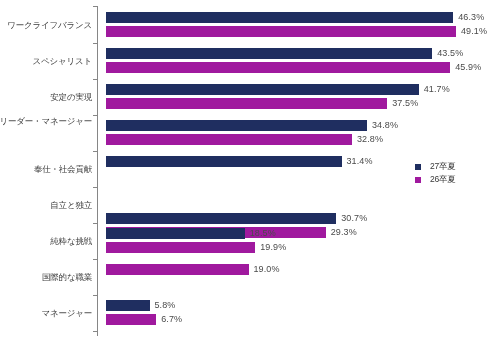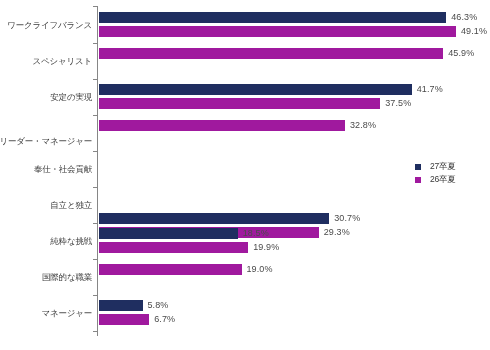--- a/index.html
+++ b/index.html
@@ -44,21 +44,21 @@
     position: absolute;
     left: -4px;
     width: 4px;
     height: 1px;
     background: #868686;
   }
 
   
   .cat-row {
     position: absolute;
-    left: 2px;
+    left: 9px;
     right: 0;
   }
 
   .bar-wrap {
     position: relative;
     height: 11px;
     display: flex;
     align-items: center;
   }
   .bar-wrap + .bar-wrap {
@@ -145,41 +145,53 @@
             <div class="bar s0" title="ワークライフバランス 27卒夏 46.3%" style="width: 347.25px;"></div>
             <span class="bar-label">46.3%</span>
           </div>
           <div class="bar-wrap">
             <div class="bar s1" title="ワークライフバランス 26卒夏 49.1%" style="width: 368.25px;"></div>
             <span class="bar-label">49.1%</span>
           </div>
         </div>
         <div class="cat-row" style="top: 42px;">
           <div class="bar-wrap">
+            <div class="bar s0" title="スペシャリスト 27卒夏 43.5%" style="width: 326.25px;"></div>
+            <span class="bar-label">43.5%</span>
+          </div>
+          <div class="bar-wrap">
             <div class="bar s1" title="スペシャリスト 26卒夏 45.9%" style="width: 344.25px;"></div>
             <span class="bar-label">45.9%</span>
           </div>
         </div>
         <div class="cat-row" style="top: 78px;">
           <div class="bar-wrap">
             <div class="bar s0" title="安定の実現 27卒夏 41.7%" style="width: 312.75px;"></div>
             <span class="bar-label">41.7%</span>
           </div>
           <div class="bar-wrap">
             <div class="bar s1" title="安定の実現 26卒夏 37.5%" style="width: 281.25px;"></div>
             <span class="bar-label">37.5%</span>
           </div>
         </div>
         <div class="cat-row" style="top: 114px;">
           <div class="bar-wrap">
+            <div class="bar s0" title="リーダー・マネージャー 27卒夏 34.8%" style="width: 261px;"></div>
+            <span class="bar-label">34.8%</span>
+          </div>
+          <div class="bar-wrap">
             <div class="bar s1" title="リーダー・マネージャー 26卒夏 32.8%" style="width: 246px;"></div>
             <span class="bar-label">32.8%</span>
           </div>
         </div>
         <div class="cat-row" style="top: 150px;">
+          <div class="bar-wrap">
+            <div class="bar s0" title="奉仕・社会貢献 27卒夏 31.4%" style="width: 235.5px;"></div>
+            <span class="bar-label">31.4%</span>
+          </div>
         </div>
         <div class="cat-row" style="top: 186px; margin-top: 21px;">
           <div class="bar-wrap">
             <div class="bar s0" title="自立と独立 27卒夏 30.7%" style="width: 230.25px;"></div>
             <span class="bar-label">30.7%</span>
           </div>
           <div class="bar-wrap">
             <div class="bar s1" title="自立と独立 26卒夏 29.3%" style="width: 219.75px;"></div>
             <span class="bar-label">29.3%</span>
           </div>
@@ -210,21 +222,21 @@
             <span class="bar-label">6.7%</span>
           </div>
         </div>
       </div>
   </div>
 
   <div id="cat-labels">
       <div class="cat-label" style="top: 20px;">ワークライフバランス</div>
       <div class="cat-label" style="top: 56px;">スペシャリスト</div>
       <div class="cat-label" style="top: 92px;">安定の実現</div>
-      <div class="cat-label" style="top: 136px;">リーダー・マネージャー</div>
+      <div class="cat-label" style="top: 116px;">リーダー・マネージャー</div>
       <div class="cat-label" style="top: 164px;">奉仕・社会貢献</div>
       <div class="cat-label" style="top: 200px;">自立と独立</div>
       <div class="cat-label" style="top: 236px;">純粋な挑戦</div>
       <div class="cat-label" style="top: 272px;">国際的な職業</div>
       <div class="cat-label" style="top: 308px;">マネージャー</div>
     </div>
 
   <div class="legend">
     <div class="legend-item">
       <span class="legend-swatch s0"></span>

